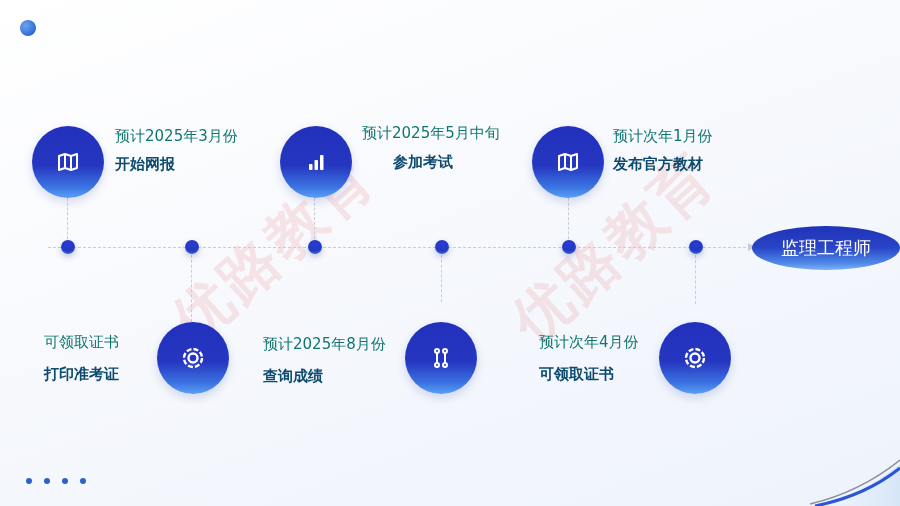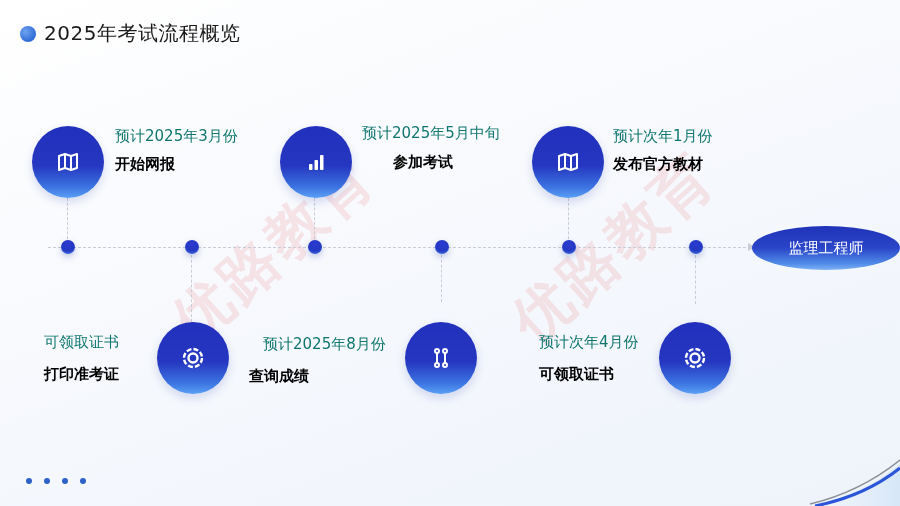--- a/index.html
+++ b/index.html
@@ -41,43 +41,42 @@
 
   .circle {
     position: absolute; width: 72px; height: 72px; border-radius: 50%;
     background: linear-gradient(180deg, #2231bd 0%, #2536c0 55%, #3c74e2 85%, #5aa0f5 100%);
     display: flex; align-items: center; justify-content: center;
     box-shadow: 0 4px 10px rgba(40, 60, 170, 0.18);
   }
   .circle svg { width: 24px; height: 24px; }
 
   .label-top { position: absolute; font-size: 15px; color: #0f766e; white-space: nowrap; }
-  .label-bottom { position: absolute; font-size: 15px; font-weight: bold; color: #000000; white-space: nowrap; }
+  .label-bottom { position: absolute; font-size: 15px; font-weight: bold; color: #0c4a6e; white-space: nowrap; }
 
   .end-ellipse {
     position: absolute; left: 752px; top: 226px; width: 148px; height: 44px; border-radius: 50%;
     background: linear-gradient(180deg, #1f33b8 0%, #2a45c8 50%, #4f8ae8 85%, #7fb3f5 100%);
     display: flex; align-items: center; justify-content: center;
-    color: #ffffff; font-family: "DejaVu Serif", "Liberation Serif", serif; font-size: 15px;
+    color: #ffffff; font-family: "DejaVu Serif", "Liberation Serif", serif; font-size: 18px;
   }
 
   .pager { position: absolute; left: 26px; top: 478px; display: flex; gap: 12px; }
   .pager span { width: 6px; height: 6px; border-radius: 50%; background: #2f62c8; display: block; }
 
   .corner-swoosh { position: absolute; right: 0; bottom: 0; width: 200px; height: 90px; }
 </style>
 </head>
 <body>
 
 <div class="watermark" style="left:150px; top:210px;">优路教育</div>
 <div class="watermark" style="left:490px; top:210px;">优路教育</div>
 
 <div class="title-wrap">
   <div class="title-dot"></div>
-  <div class="title">2025年考试流程概览</div>
 </div>
 
 <div class="axis"></div>
 <div class="axis-arrow"></div>
 
 <div class="vline" style="left:67px; top:198px; height:46px;"></div>
 <div class="vline" style="left:191px; top:250px; height:72px;"></div>
 <div class="vline" style="left:314px; top:198px; height:46px;"></div>
 <div class="vline" style="left:441px; top:250px; height:52px;"></div>
 <div class="vline" style="left:568px; top:198px; height:46px;"></div>
@@ -123,21 +122,21 @@
   <svg viewBox="0 0 24 24" fill="none" stroke="#fff" stroke-width="2">
     <circle cx="8" cy="5" r="2"></circle>
       <circle cx="8" cy="19" r="2"></circle>
       <path d="M8 7 V17"></path>
     <circle cx="16" cy="5" r="2"></circle>
       <circle cx="16" cy="19" r="2"></circle>
       <path d="M16 7 V17"></path>
   </svg>
 </div>
 <div class="label-top" style="left:263px; top:335px;">预计2025年8月份</div>
-<div class="label-bottom" style="left:249px; top:367px;">查询成绩</div>
+<div class="label-bottom" style="left:263px; top:367px;">查询成绩</div>
 
 <div class="circle" style="left:532px; top:126px;">
   <svg viewBox="0 0 24 24" fill="none" stroke="#fff" stroke-width="2" stroke-linejoin="round">
     <path d="M3 6 L9 4 L15 6 L21 4 L21 18 L15 20 L9 18 L3 20 Z"></path>
       <path d="M9 4 V18"></path>
       <path d="M15 6 V20"></path>
   </svg>
 </div>
 <div class="label-top" style="left:613px; top:127px;">预计次年1月份</div>
 <div class="label-bottom" style="left:613px; top:155px;">发布官方教材</div>

